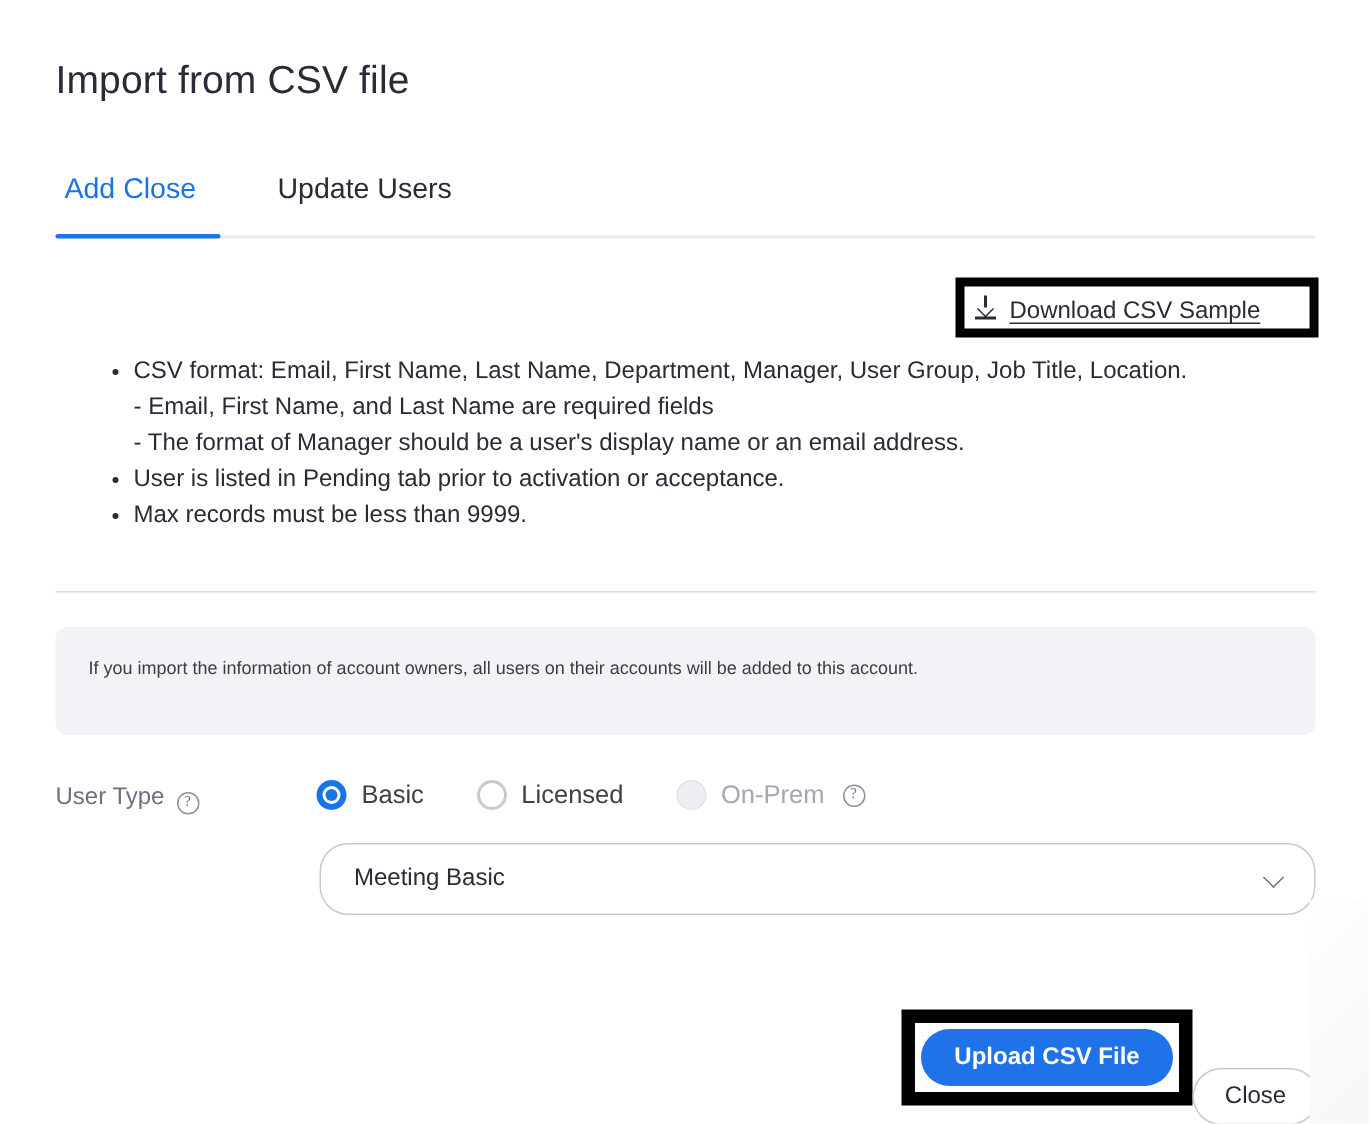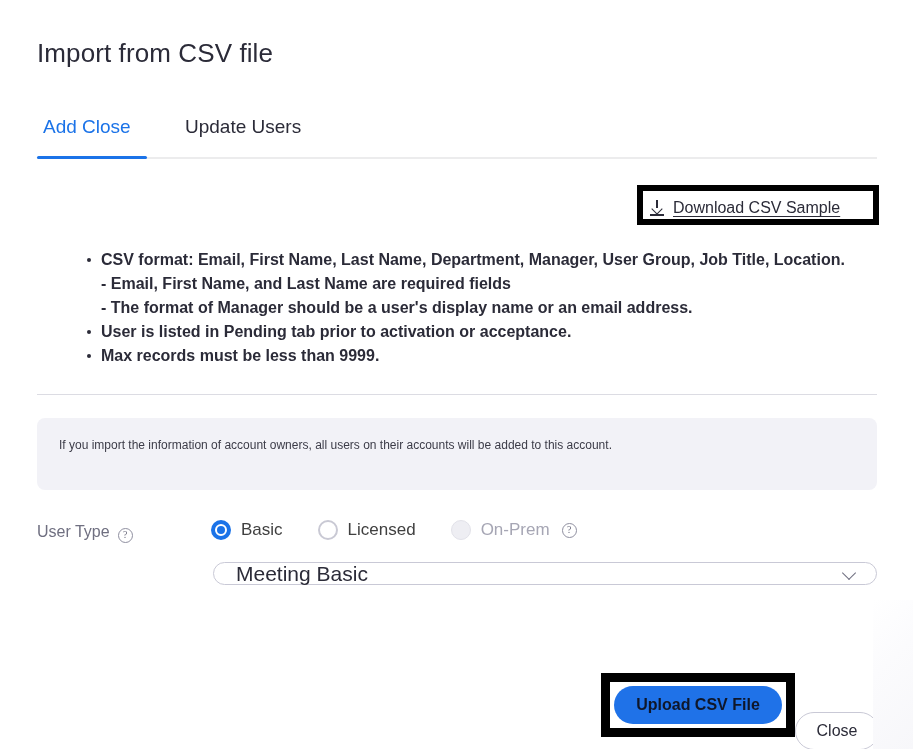--- a/index.html
+++ b/index.html
@@ -111,21 +111,21 @@
     height: 40px;
     border: 6px solid #000000;
     box-sizing: border-box;
     background: #ffffff;
   }
   .download-link {
     position: absolute;
     left: 650px;
     top: 197px;
     display: flex;
-    align-items: center;
+    align-items: flex-start;
     gap: 9px;
     font-size: 16px;
     line-height: 22px;
     color: #2b2b38;
     text-decoration: none;
     cursor: pointer;
   }
   .download-link .dl-label {
     text-decoration: underline;
     text-underline-offset: 3px;
@@ -166,24 +166,23 @@
     height: 1.6px;
     background: #2b2b38;
   }
 
   
   .req-list {
     position: absolute;
     left: 37px;
     top: 236px;
     width: 840px;
-    margin: 12px;
+    margin: 0;
     padding: 0;
     list-style: none;
-    font-weight: bold;
   }
   .req-item {
     position: relative;
     padding-left: 52px;
     font-size: 16px;
     line-height: 24px;
     color: #2b2b38;
     margin-bottom: 0px;
     height: 24px;
     white-space: nowrap;
@@ -311,29 +310,29 @@
   .radio-opt .help-icon {
     margin-left: 2px;
   }
 
   
   .plan-select {
     position: absolute;
     left: 213px;
     top: 562px;
     width: 664px;
-    height: 23px;
+    height: 48px;
     box-sizing: border-box;
     background: #ffffff;
     border: 1px solid #c9c9d6;
     border-radius: 19px;
     padding: 0 22px;
     display: flex;
     align-items: center;
-    font-size: 21px;
+    font-size: 16px;
     color: #2b2b38;
     cursor: pointer;
   }
   .plan-select .chevron {
     position: absolute;
     right: 22px;
     top: 50%;
     width: 9px;
     height: 9px;
     margin-top: -6px;
@@ -364,21 +363,21 @@
     display: flex;
     align-items: center;
     justify-content: center;
   }
   .btn-upload {
     left: 614px;
     top: 686px;
     width: 168px;
     height: 38px;
     background: #1f72e8;
-    color: #0f172a;
+    color: #ffffff;
     border: none;
     font-weight: 600;
   }
   .btn-close {
     left: 795px;
     top: 712px;
     width: 84px;
     height: 38px;
     background: #ffffff;
     color: #2b2b38;

